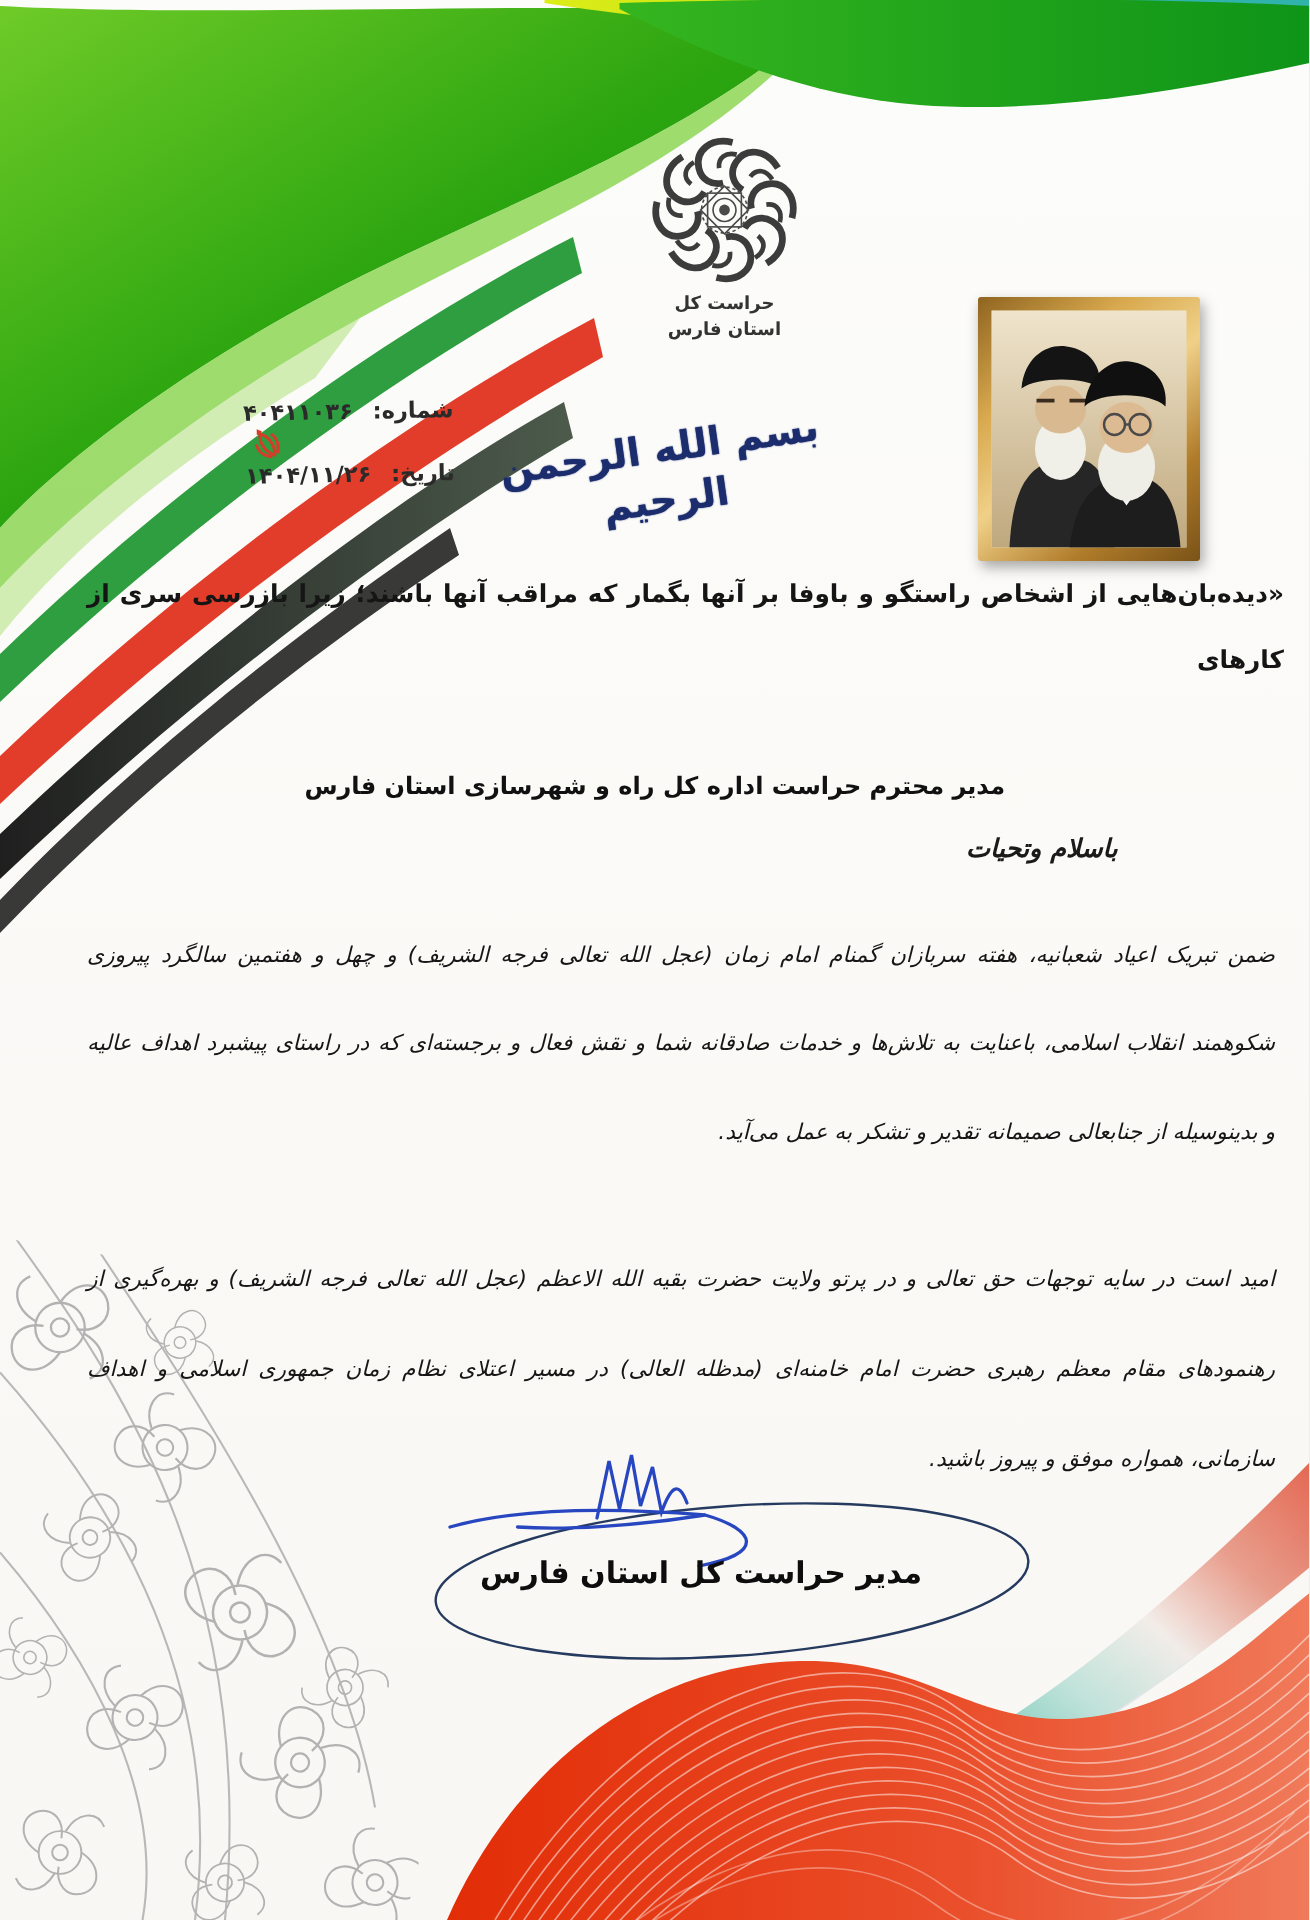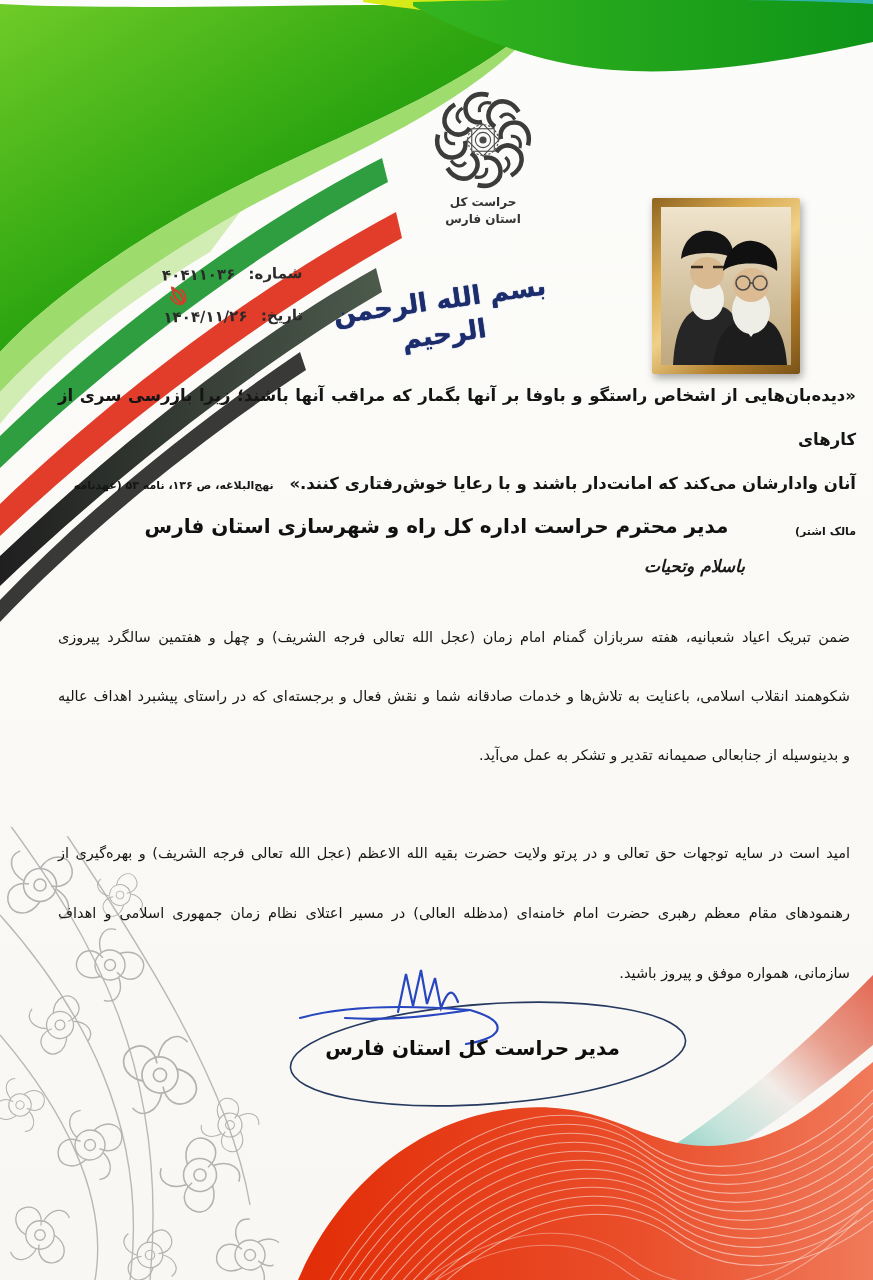--- a/index.html
+++ b/index.html
@@ -35,33 +35,33 @@
     box-shadow:2px 4px 9px rgba(0,0,0,.35);}
   .portrait-inner{display:block;background:#e6d7b4;}
 
   .quote{position:absolute;left:58px;top:374px;width:798px;direction:rtl;color:#151515;
     font-weight:bold;font-size:16.5px;line-height:44px;}
   .quote .jline{text-align:justify;text-align-last:justify;}
   .quote .lline{text-align:right;}
   .quote .cite{font-size:11px;font-weight:600;margin-right:10px;letter-spacing:0;}
 
   .recipient{position:absolute;left:0;right:0;top:514px;text-align:center;direction:rtl;
-    font-size:20px;font-weight:bold;color:#111;}
+    font-size:16px;font-weight:bold;color:#111;}
   .salutation{position:absolute;right:128px;top:556px;direction:rtl;font-size:17px;
     font-style:italic;font-weight:600;color:#1a1a1a;}
 
   .body-par{position:absolute;left:58px;width:792px;direction:rtl;color:#161616;
-    font-size:14.5px;font-weight:500;}
+    font-size:14.5px;font-style:italic;font-weight:500;}
   .p1{top:608px;line-height:59px;}
   .p2{top:823px;line-height:60px;}
   .body-line{}
   .body-line.just{text-align:justify;text-align-last:justify;}
 
   .sig-svg{position:absolute;left:270px;top:958px;}
-  .signatory{position:absolute;left:320px;top:1036px;width:300px;text-align:right;
+  .signatory{position:absolute;left:320px;top:1036px;width:300px;text-align:left;
     direction:rtl;font-size:20px;font-weight:bold;color:#0d0d0d;}
 </style>
 </head>
 <body>
 
 <div class="page">
 
   <svg class="dec top-left-dec" width="560" height="640" viewBox="0 0 560 640">
     <defs>
       <linearGradient id="gG1" x1="0" y1="0" x2="1" y2="1">
@@ -263,24 +263,20 @@
         <path d="M62,64 C64,42 80,32 92,34 C108,36 118,48 116,64 C106,54 72,54 62,64 Z" fill="#101010"></path>
         <circle cx="82" cy="76" r="7" fill="none" stroke="#4a4a4a" stroke-width="1.6"></circle>
         <circle cx="99" cy="76" r="7" fill="none" stroke="#4a4a4a" stroke-width="1.6"></circle>
         <path d="M89,76 h3" stroke="#4a4a4a" stroke-width="1.6"></path>
       </g>
     </svg>
   </div>
 
   <div class="quote" dir="rtl">
     <div class="jline">«دیده‌بان‌هایی از اشخاص راستگو و باوفا بر آنها بگمار که مراقب آنها باشند؛ زیرا بازرسی سری از کارهای</div>
-    <div class="lline">
-      <span>آنان وادارشان می‌کند که امانت‌دار باشند و با رعایا خوش‌رفتاری کنند.»</span>
-      <span class="cite">نهج‌البلاغه، ص ۱۳۶، نامه ۵۳ (عهدنامه مالک اشتر)</span>
-    </div>
   </div>
 
   <div class="recipient">مدیر محترم حراست اداره کل راه و شهرسازی استان فارس</div>
   <div class="salutation">باسلام وتحیات</div>
 
   <div class="body-par p1" dir="rtl">
     <div class="body-line just">ضمن تبریک اعیاد شعبانیه، هفته سربازان گمنام امام زمان (عجل الله تعالی فرجه الشریف) و چهل و هفتمین سالگرد پیروزی</div>
     <div class="body-line just">شکوهمند انقلاب اسلامی، باعنایت به تلاش‌ها و خدمات صادقانه شما و نقش فعال و برجسته‌ای که در راستای پیشبرد اهداف عالیه</div>
     <div class="body-line">و بدینوسیله از جنابعالی صمیمانه تقدیر و تشکر به عمل می‌آید.</div>
   </div>

